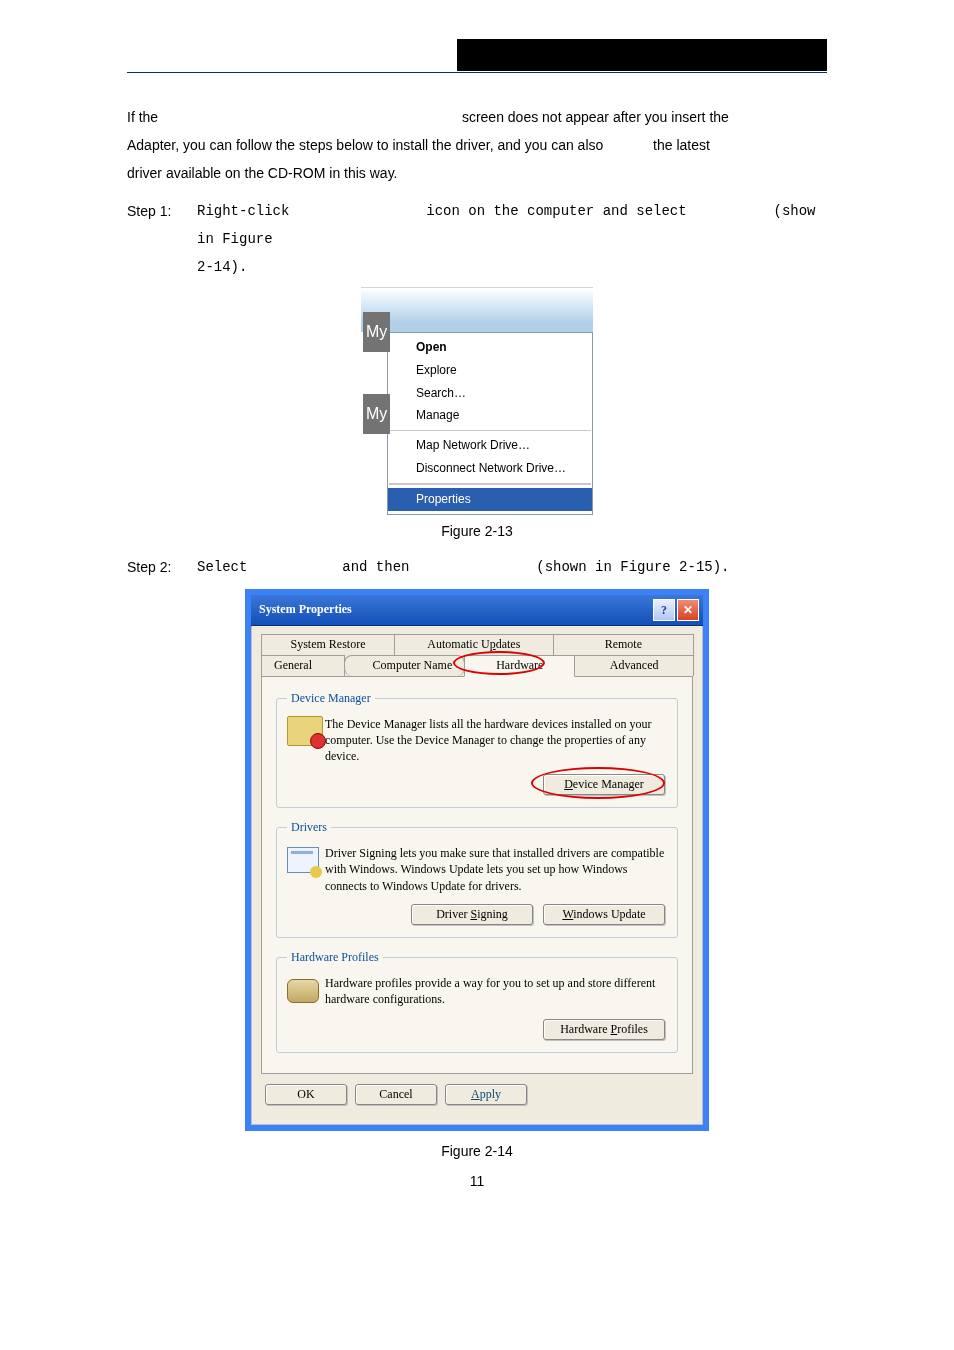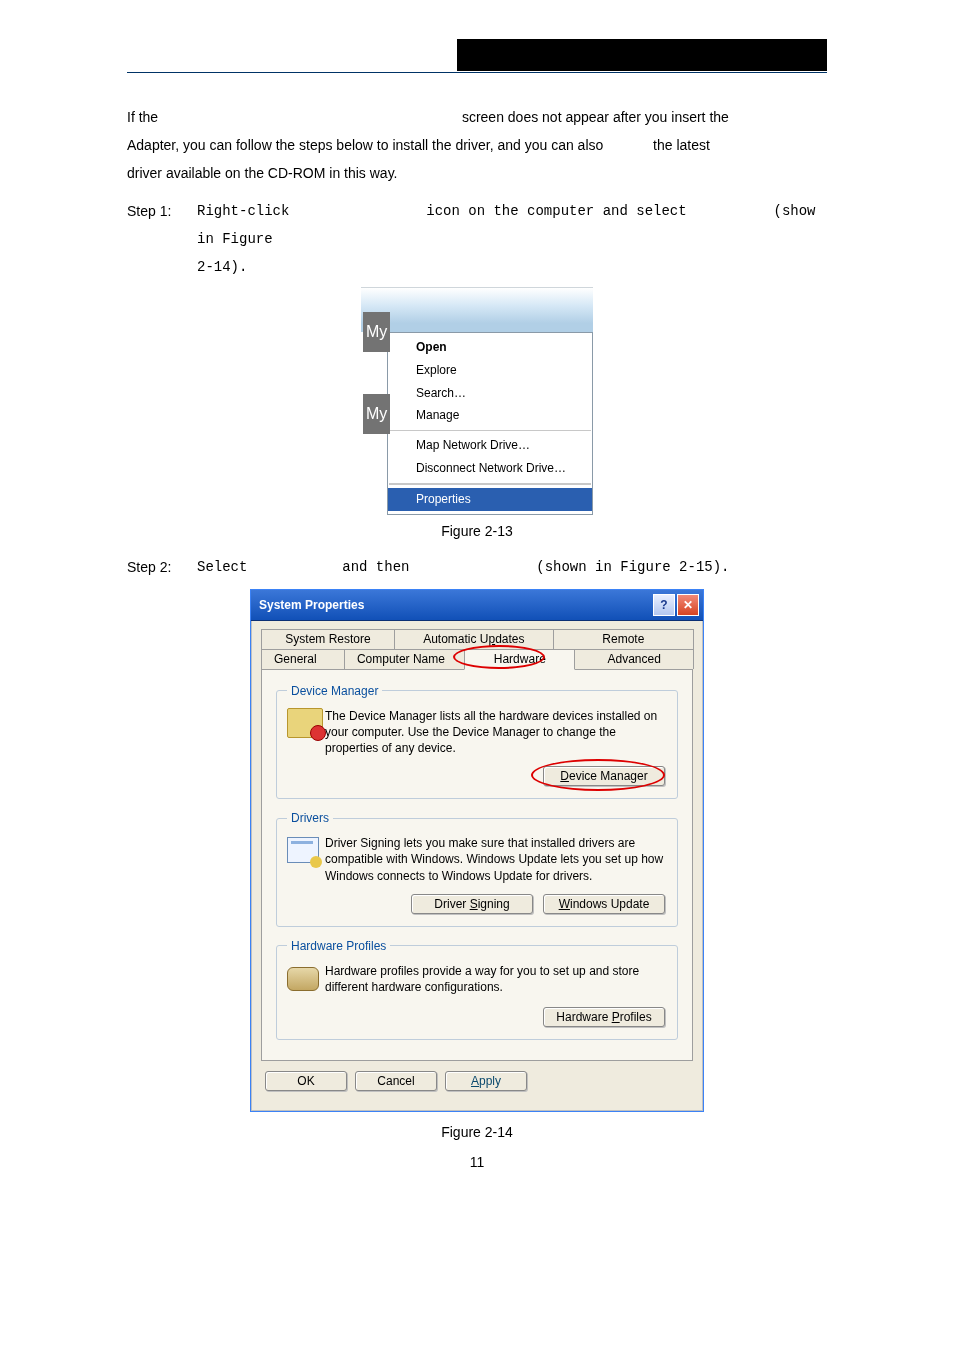--- a/index.html
+++ b/index.html
@@ -67,24 +67,24 @@
     line-height:1.4;
   }
   .ctxmenu .highlight {
     background:#2a5fb0; color:#fff;
   }
 
   
   .dialog {
     width: 452px;
     margin: 8px auto 12px;
-    border:1px solid #3b82f6;
+    border:6px solid #3b82f6;
     background:#efebde;
     box-shadow: 0 0 0 1px #c0c0c0 inset;
-    font-family: Liberation Sans, sans-serif;
+    font-family: Liberation Serif, serif;
     font-size:12px;
   }
   .titlebar {
     background: linear-gradient(to bottom, #3b77d8, #1150b7);
     color:#fff;
     display:flex; align-items:center; justify-content:space-between;
     padding:4px 4px 4px 8px;
     font-weight:bold;
     border-bottom:1px solid #0b2f74;
   }
@@ -255,21 +255,21 @@
     </div>
     <div class="tab-area">
       <div class="tab-rows">
         <div class="tab-row">
           <div class="tab back" style="width:118px;text-align:center;">System Restore</div>
           <div class="tab back" style="width:146px;text-align:center;">Automatic U<span class="u">p</span>dates</div>
           <div class="tab back" style="width:126px;text-align:center;">Remote</div>
         </div>
         <div class="tab-row">
           <div class="tab front" style="width:68px;text-align:left;">General</div>
-          <div class="tab front" style="width:112px;text-align:left;">Computer Name</div>
+          <div class="tab front" style="width:112px;text-align:right;border-radius:8px;">Computer Name</div>
           <div class="tab front selected" style="width:100px;text-align:center;position:relative;">
             <span>Hardware</span>
             <span class="oval hw-oval"></span>
           </div>
           <div class="tab front" style="width:110px;text-align:center;">Advanced</div>
         </div>
       </div>
       <div class="tab-body">
         <fieldset class="xpgrp">
           <legend>Device Manager</legend>

